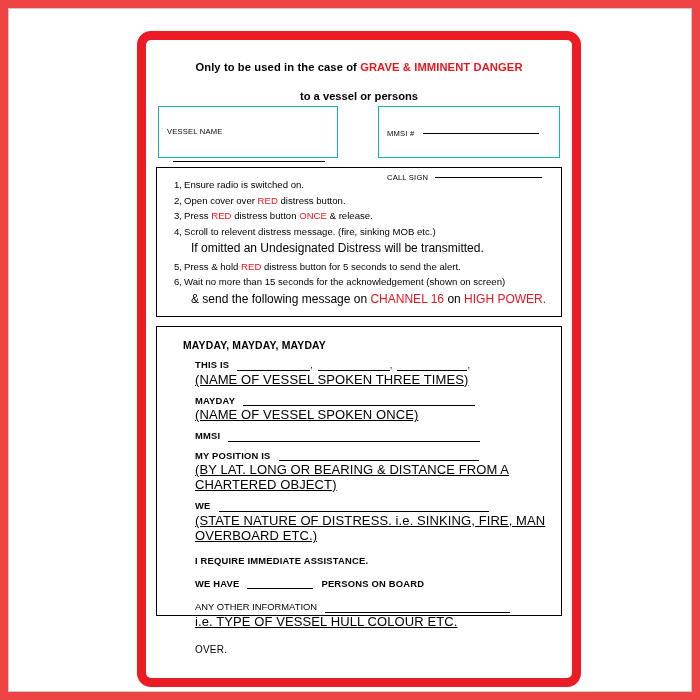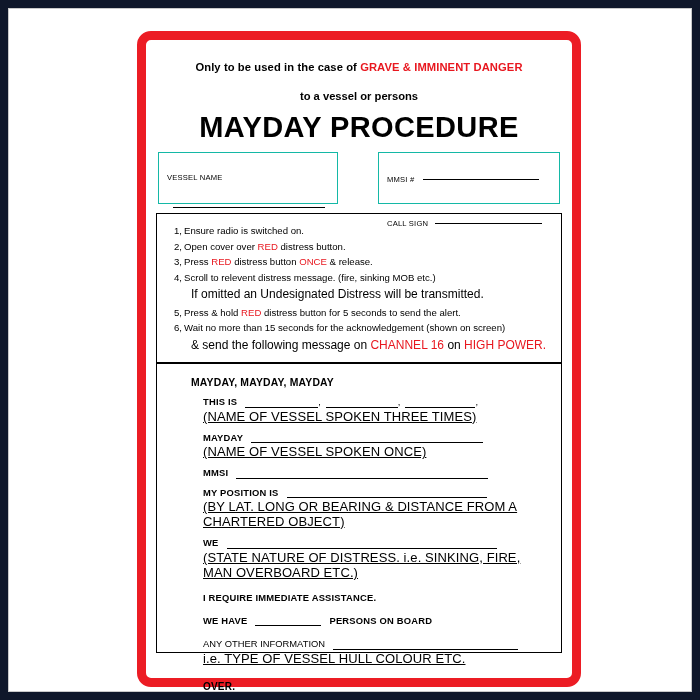--- a/index.html
+++ b/index.html
@@ -10,21 +10,21 @@
   body {
     width: 700px;
     height: 700px;
     font-family: "Liberation Sans", sans-serif;
     color: #000;
   }
   .page {
     position: relative;
     width: 700px;
     height: 700px;
-    background: #0f172a;
+    background: #ef4444;
     box-sizing: border-box;
   }
   
   .outer-frame {
     position: absolute;
     left: 8px;
     top: 8px;
     width: 684px;
     height: 684px;
     border: 1px solid #c9c9c9;
@@ -141,21 +141,22 @@
   .sub {
     font-size: 12px;
     line-height: 1.62;
     padding-left: 24px;
   }
 
   
   .msg-box {
     border: 1px solid #000;
     box-sizing: border-box;
-    padding: 13px 12px 14px 28px;
+    margin-top: 9px;
+    padding: 13px 12px 14px 20px;
     height: 290px;
   }
   .msg-title {
     font-size: 10.4px;
     font-weight: bold;
     letter-spacing: 0.2px;
     padding-left: 6px;
   }
   .msg-row {
     margin-top: 8px;
@@ -182,38 +183,37 @@
   .ln-mayday { width: 232px; margin-left: 8px; }
   .ln-mmsi { width: 252px; margin-left: 8px; }
   .ln-pos { width: 200px; margin-left: 8px; }
   .ln-we { width: 270px; margin-left: 8px; }
   .ln-have { width: 66px; margin-left: 8px; margin-right: 8px; }
   .ln-other { width: 185px; margin-left: 8px; }
   .spaced { margin-top: 12px; }
   .over {
     padding-left: 18px;
     font-size: 10px;
-    font-weight: bold;
+    font-weight: normal;
     margin-top: 15px;
     letter-spacing: 0.2px;
   }
 </style>
 </head>
 <body>
 
 <div class="page">
   <div class="outer-frame">
     <div class="placard">
       <div class="inner">
 
         <div class="hdr-line1">
           <span>Only to be used in the case of </span><span class="red">GRAVE &amp; IMMINENT DANGER</span>
         </div>
         <div class="hdr-line2">to a vessel or persons</div>
-        <div class="title">MAYDAY PROCEDURE</div>
 
         <div class="id-row">
           <div class="id-box left">
             <span class="fld-label">VESSEL NAME</span>
             <span class="vessel-rule"></span>
           </div>
           <div class="id-box right">
             <div class="mmsi-row">
               <span class="fld-label">MMSI #</span><span class="rule mmsi-rule"></span>
             </div>

